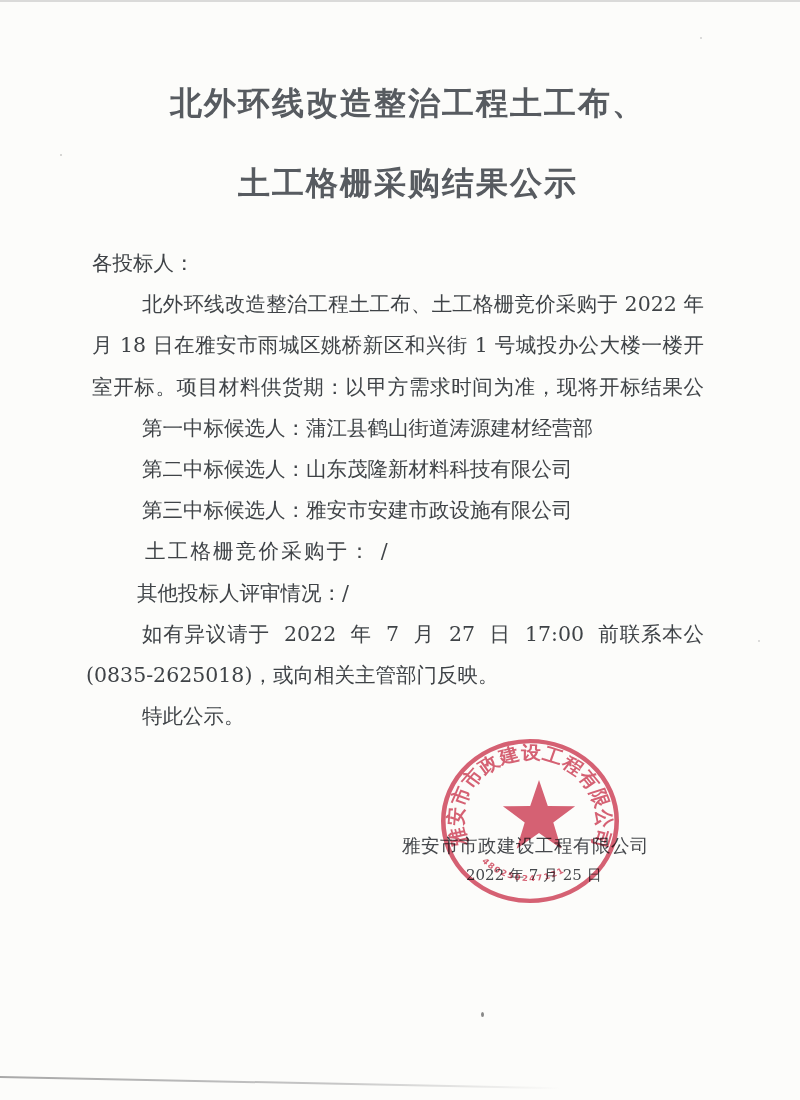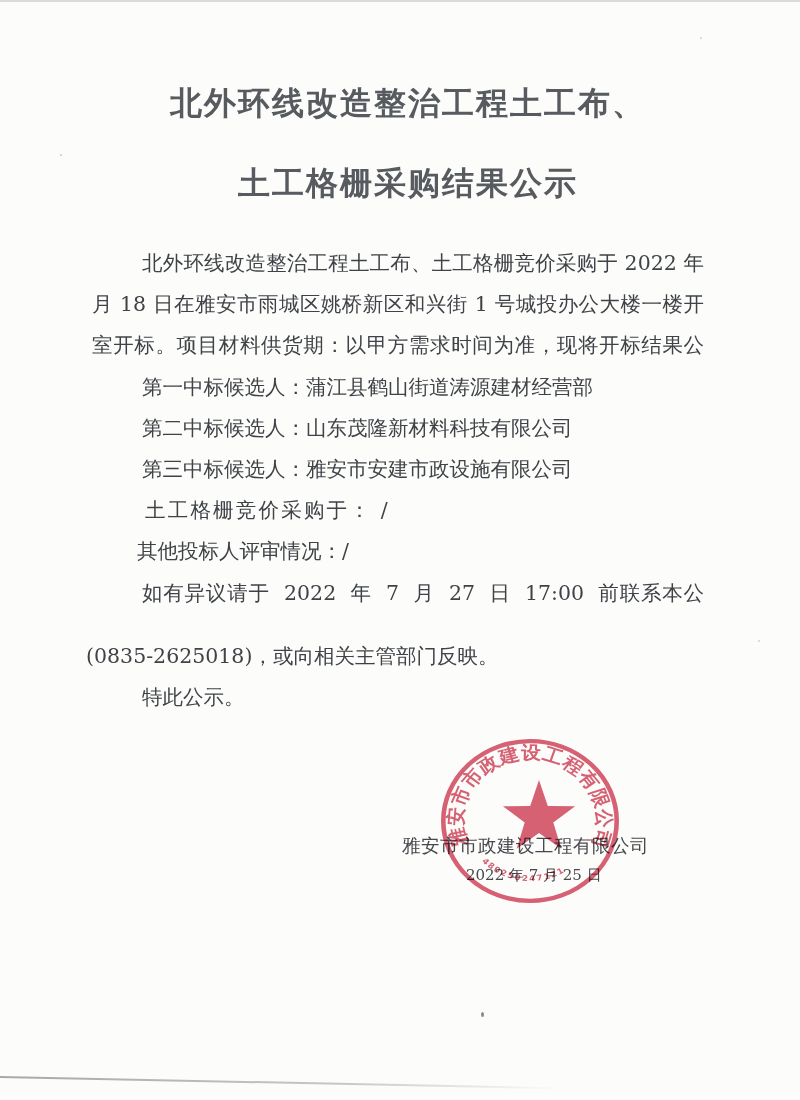--- a/index.html
+++ b/index.html
@@ -47,21 +47,21 @@
   }
   .bline {
     height: 41.2px; line-height: 41.2px;
     white-space: nowrap;
   }
   .bline.just { white-space: normal; text-align: justify; text-align-last: justify; overflow: hidden; }
   .bline.ind { text-indent: 50px; }
   .bline.ind-sm { text-indent: 53px; letter-spacing: 2.2px; }
   .bline.ind-xs { text-indent: 45px; }
   .bline.spread { word-spacing: 7px; }
-  .bline.neg { margin-left: -6px; margin-top: 22px; }
+  .bline.neg { margin-left: -6px; }
 
   
   .sig-company {
     position: absolute; left: 402px; top: 833px;
     font-size: 18.5px; color: #45484c; letter-spacing: 0.5px; white-space: nowrap;
   }
   .sig-date {
     position: absolute; left: 466px; top: 866px;
     font-size: 15px; color: #45484c; white-space: nowrap;
   }
@@ -90,20 +90,21 @@
 <body>
 
 <div class="page">
 
   <div class="top-edge"></div>
 
   <div class="title-line title-1">北外环线改造整治工程土工布、</div>
   <div class="title-line title-2">土工格栅采购结果公示</div>
 
   <div class="doc-body">
+    <div class="bline">各投标人：</div>
     <div class="bline ind just">北外环线改造整治工程土工布、土工格栅竞价采购于 2022 年 7</div>
     <div class="bline just">月 18 日在雅安市雨城区姚桥新区和兴街 1 号城投办公大楼一楼开标</div>
     <div class="bline just">室开标。项目材料供货期：以甲方需求时间为准，现将开标结果公示</div>
     <div class="bline ind">第一中标候选人：蒲江县鹤山街道涛源建材经营部</div>
     <div class="bline ind">第二中标候选人：山东茂隆新材料科技有限公司</div>
     <div class="bline ind">第三中标候选人：雅安市安建市政设施有限公司</div>
     <div class="bline ind-sm">土工格栅竞价采购于： /</div>
     <div class="bline ind-xs">其他投标人评审情况：/</div>
     <div class="bline ind just spread">如有异议请于 2022 年 7 月 27 日 17:00 前联系本公司</div>
     <div class="bline neg">(0835-2625018)，或向相关主管部门反映。</div>

